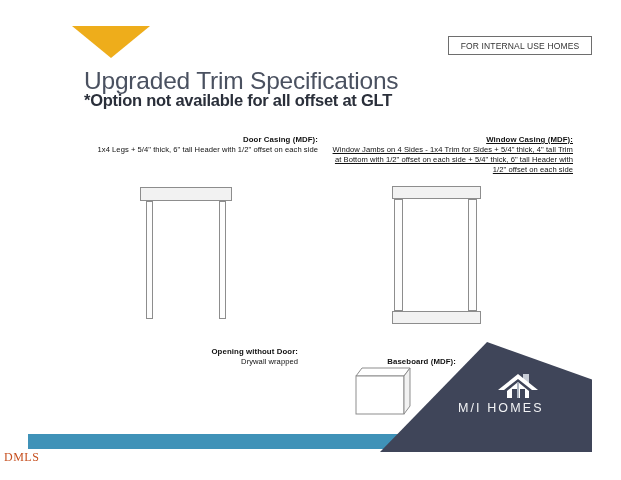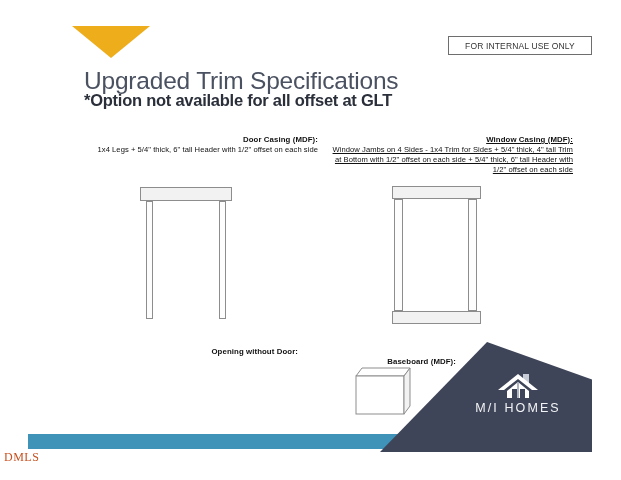--- a/index.html
+++ b/index.html
@@ -134,21 +134,21 @@
     width: 212px;
     height: 110px;
     background: #3f4559;
     clip-path: polygon(50.5% 0%, 100% 34%, 100% 100%, 0% 100%);
   }
   .logo-wrap {
     position: absolute;
     left: 458px;
     top: 373px;
     width: 120px;
-    text-align: center;
+    text-align: left;
     color: #ffffff;
   }
   .logo-mark { display: block; margin: 0 auto 2px auto; }
   .logo-text {
     font-size: 12.5px;
     font-weight: 500;
     letter-spacing: 2.1px;
     color: #f2f3f5;
     white-space: nowrap;
   }
@@ -166,21 +166,21 @@
   }
 </style>
 </head>
 <body>
 
 <div id="page">
 
   <div class="accent-triangle"></div>
 
   <div class="internal-badge">
-    <span>FOR INTERNAL USE ONLY</span>
+    <span>FOR INTERNAL USE HOMES</span>
   </div>
 
   <div class="page-title">Upgraded Trim Specifications</div>
   <div class="page-subtitle">*Option not available for all offset at GLT</div>
 
   <div class="spec-block" id="door-casing-text">
     <div class="spec-heading">Door Casing (MDF):</div>
     <div class="spec-body">1x4 Legs + 5/4" thick, 6" tall Header with 1/2" offset on each side</div>
   </div>
 
@@ -197,20 +197,21 @@
 
   <div class="drawing" id="window-drawing">
     <div class="bar shade header-bar"></div>
     <div class="bar jamb-left"></div>
     <div class="bar jamb-right"></div>
     <div class="bar shade sill-bar"></div>
   </div>
 
   <div class="spec-block" id="opening-text">
     <div class="spec-heading">Opening without Door:</div>
+    <div class="spec-body">Drywall wrapped</div>
   </div>
 
   <div class="spec-block" id="baseboard-text">
     <div class="spec-heading">Baseboard (MDF):</div>
   </div>
 
   <div class="drawing" id="baseboard-drawing">
     <svg width="62" height="52" viewBox="0 0 62 52">
       <polygon points="4,10 52,10 58,2 10,2" fill="#ffffff" stroke="#8d8d8d" stroke-width="1"></polygon>
       <rect x="4" y="10" width="48" height="38" fill="#ffffff" stroke="#8d8d8d" stroke-width="1"></rect>

